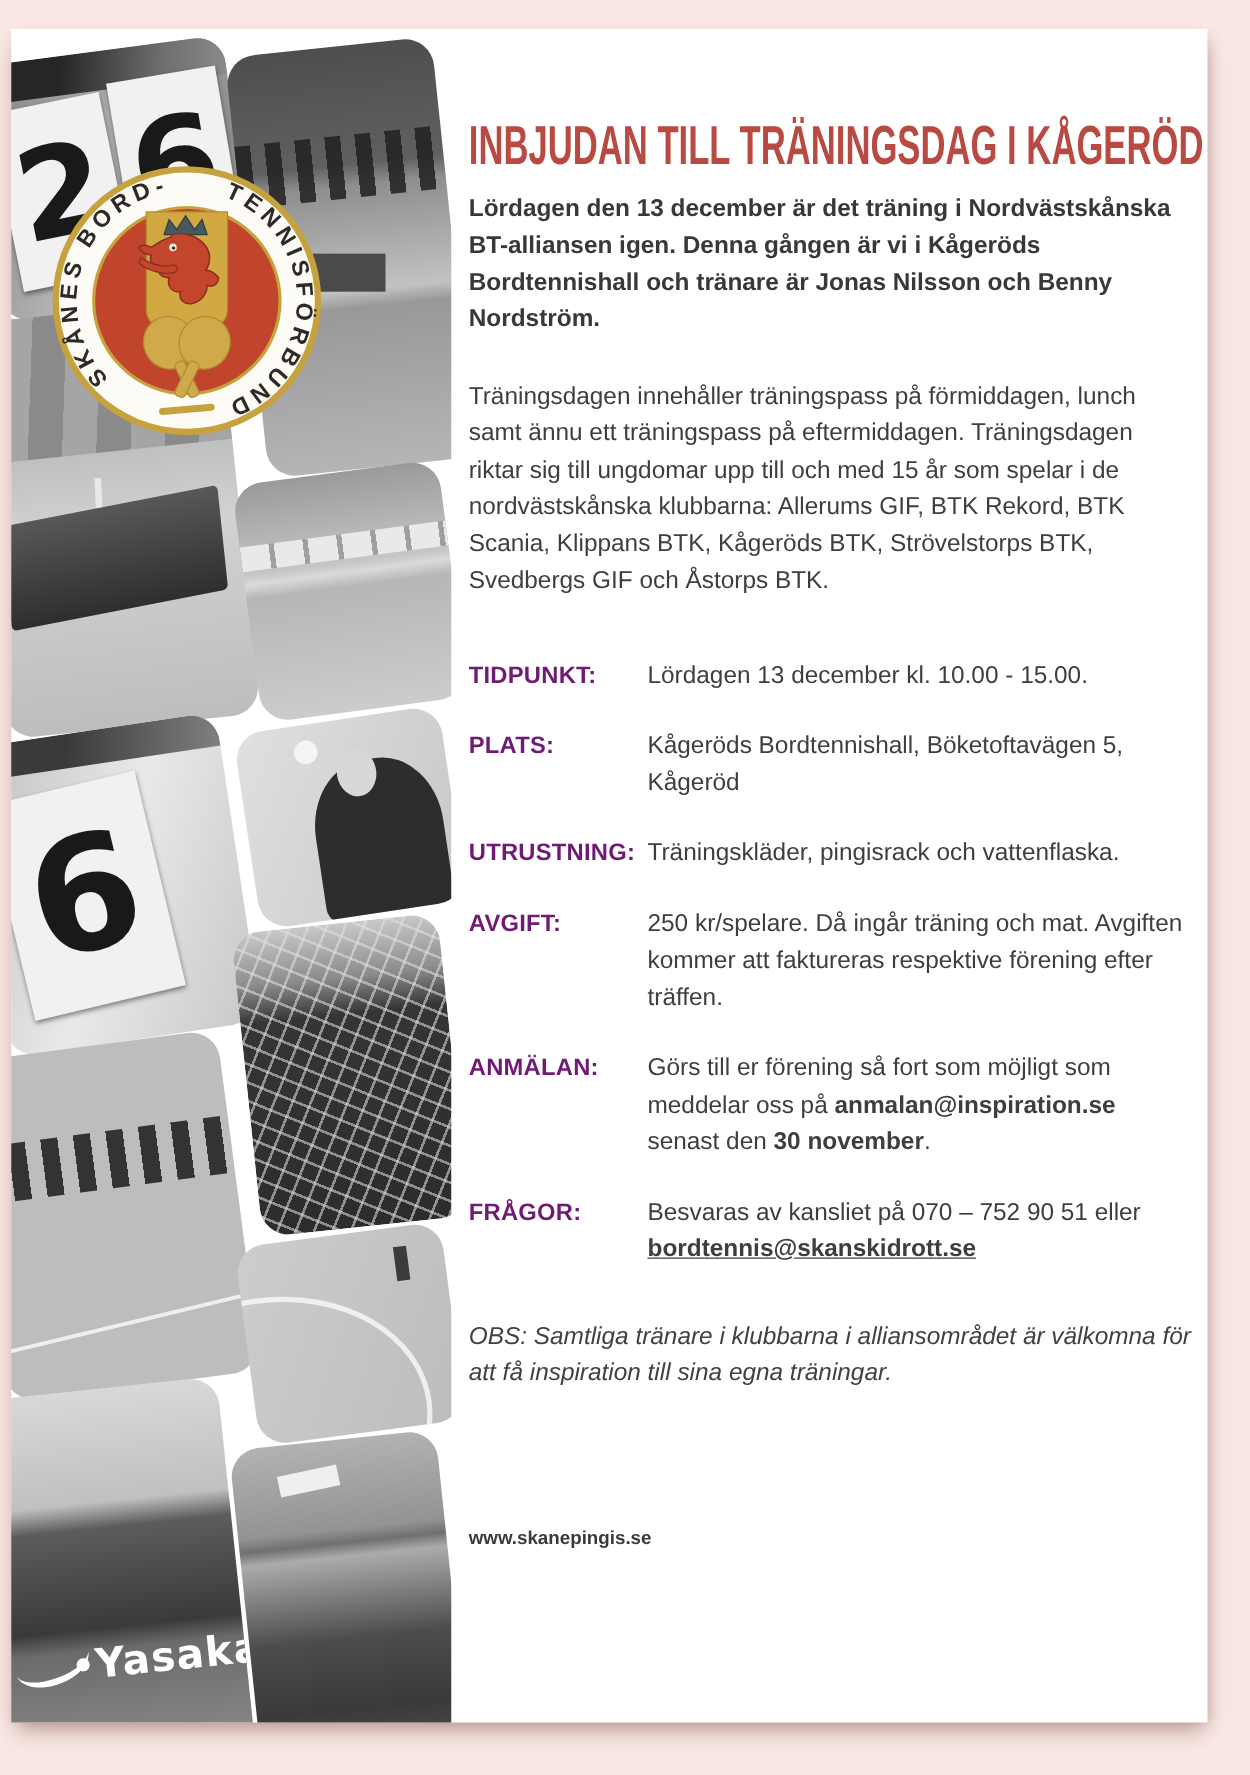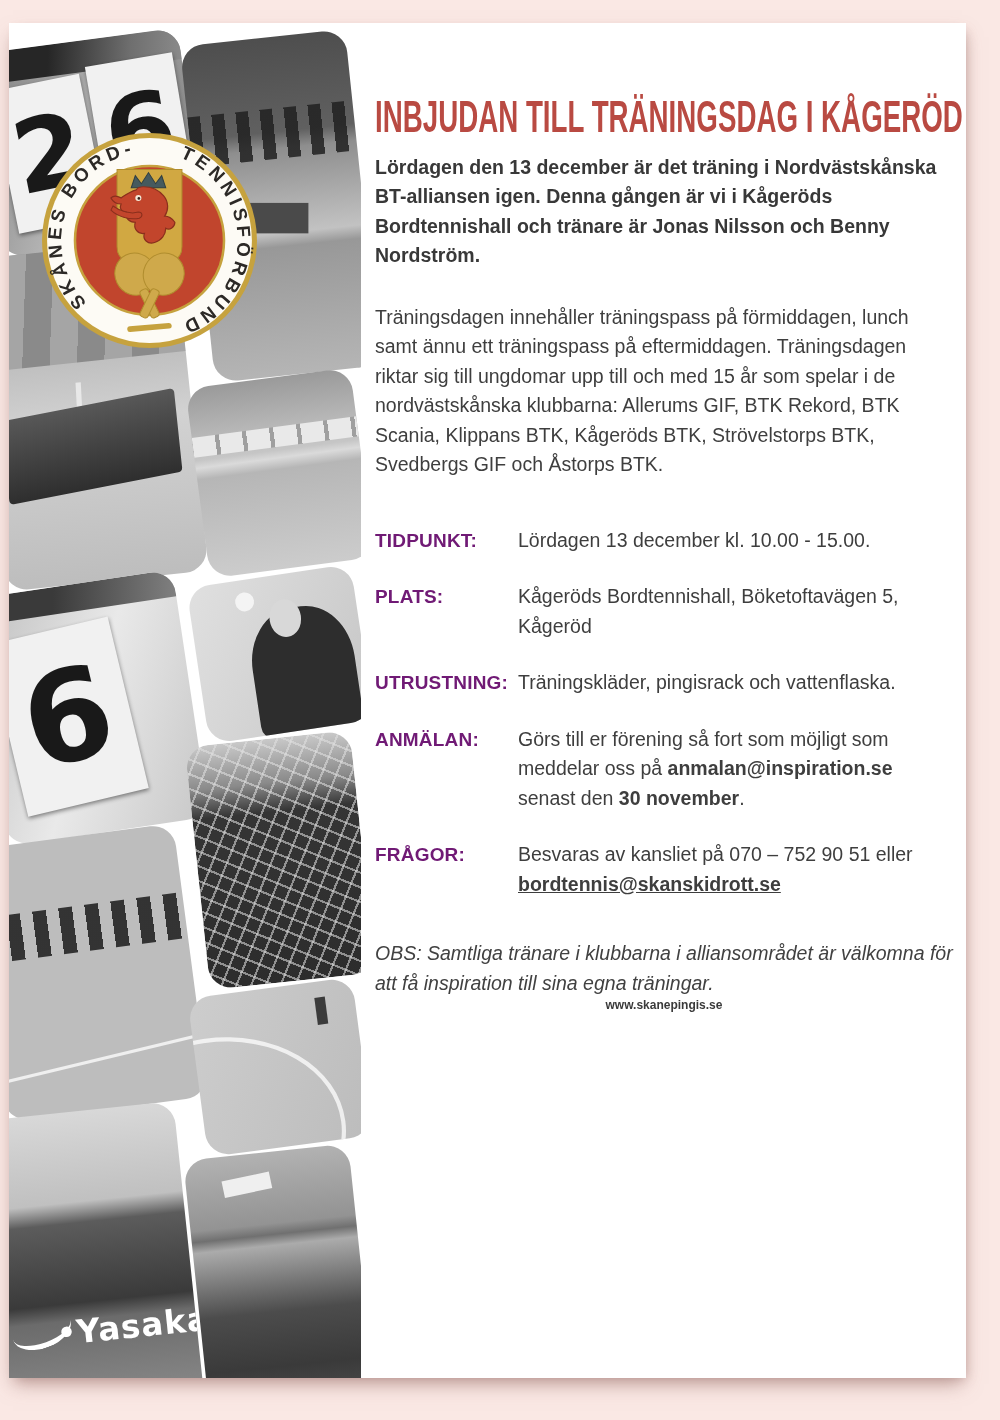--- a/index.html
+++ b/index.html
@@ -86,21 +86,21 @@
   p{margin:0;font-size:19.5px;line-height:29.5px;}
   .intro{margin-top:13px;font-weight:bold;color:#383838;}
   .para{margin-top:32px;}
   .details{margin-top:46px;}
   .row{display:flex;margin-bottom:27px;}
   .lbl{width:143px;flex:none;font-weight:bold;font-size:19px;color:#701a75;letter-spacing:.2px;line-height:29.5px;}
   .val{flex:1;}
   .b{font-weight:bold;}
   .link{font-weight:bold;text-decoration:underline;color:inherit;}
   .obs{margin-top:40px;font-style:italic;color:#414141;}
-  .footer{text-align:center;font-weight:bold;font-size:12px;color:#3a3a3a;}
+  .footer{margin-top:108px;text-align:left;font-weight:bold;font-size:15px;color:#3a3a3a;}
 </style>
 </head>
 <body>
 
 <div class="page">
 
   <div class="collage-clip">
     <div class="collage">
       <div class="colL">
         <div class="tile rA t-sb26">
@@ -207,20 +207,24 @@
       </div>
       <div class="row">
         <div class="lbl">PLATS:</div>
         <p class="val">Kågeröds Bordtennishall, Böketoftavägen 5, Kågeröd</p>
       </div>
       <div class="row">
         <div class="lbl">UTRUSTNING:</div>
         <p class="val">Träningskläder, pingisrack och vattenflaska.</p>
       </div>
       <div class="row">
+        <div class="lbl">AVGIFT:</div>
+        <p class="val">250 kr/spelare. Då ingår träning och mat. Avgiften kommer att faktureras respektive förening efter träffen.</p>
+      </div>
+      <div class="row">
         <div class="lbl">ANMÄLAN:</div>
         <p class="val"><span>Görs till er förening så fort som möjligt som meddelar oss på </span><span class="b">anmalan@inspiration.se</span><span> senast den </span><span class="b">30 november</span><span>.</span></p>
       </div>
       <div class="row">
         <div class="lbl">FRÅGOR:</div>
         <p class="val"><span>Besvaras av kansliet på 070 – 752 90 51 eller </span><span class="link">bordtennis@skanskidrott.se</span></p>
       </div>
     </div>
 
     <p class="obs">OBS: Samtliga tränare i klubbarna i alliansområdet är välkomna för att få inspiration till sina egna träningar.</p>

